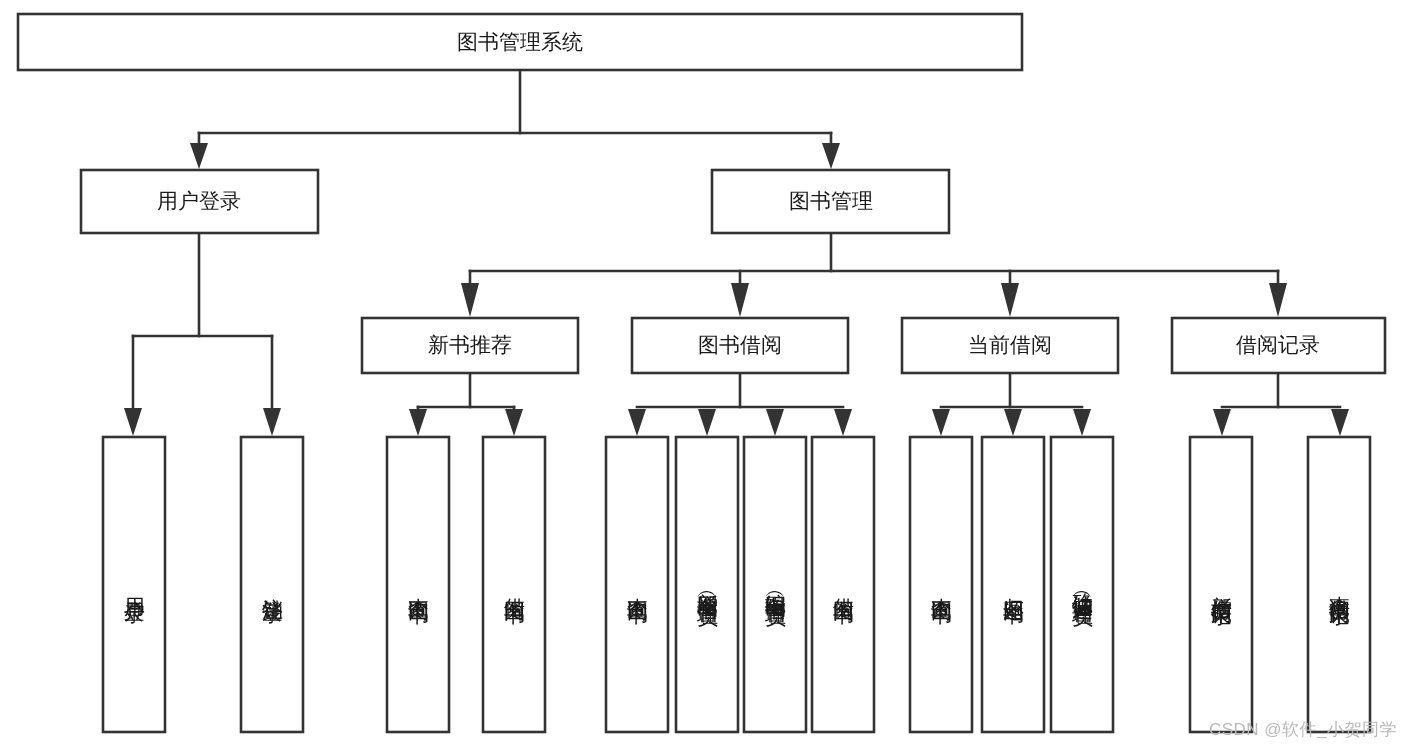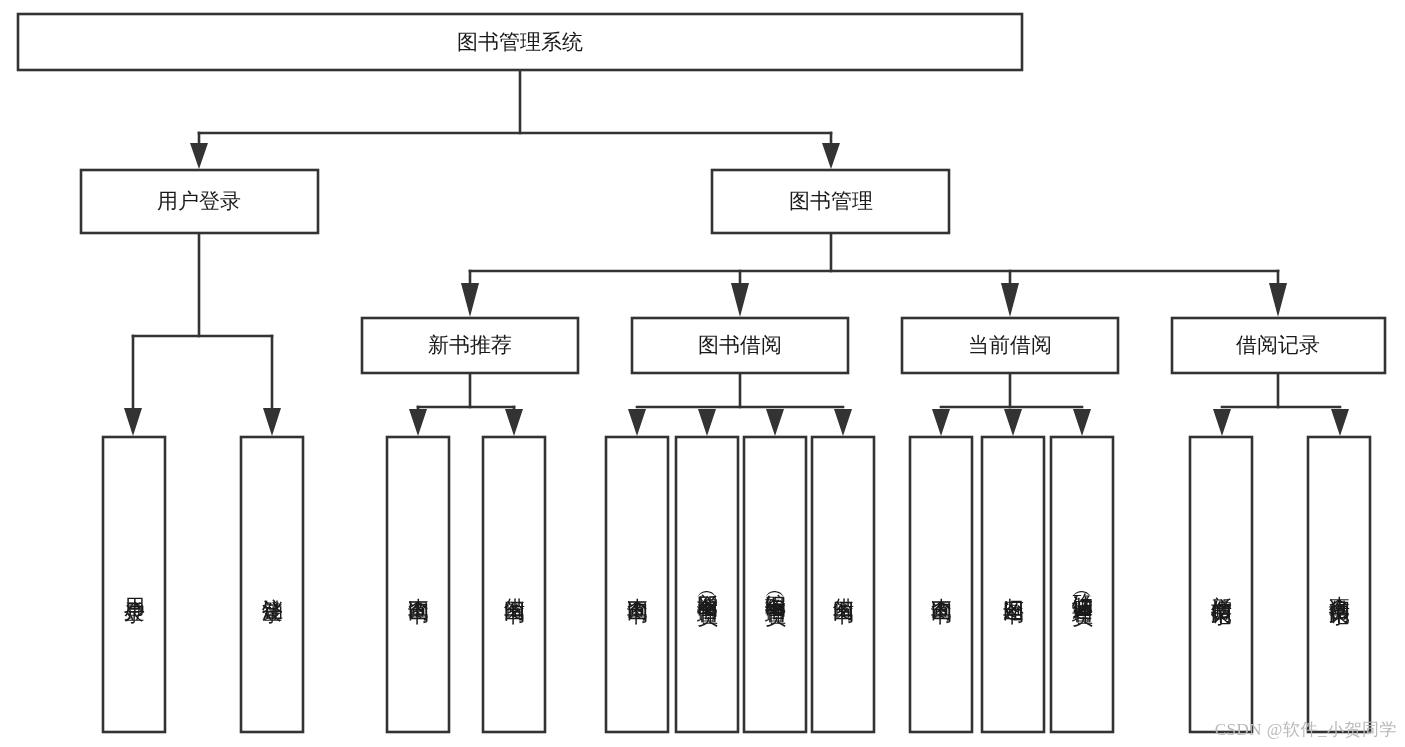--- a/index.html
+++ b/index.html
@@ -62,21 +62,21 @@
     display: flex;
     align-items: center;
     justify-content: center;
     text-align: center;
     pointer-events: none;
   }
   .watermark {
     position: absolute;
     right: 8px;
     bottom: 6px;
-    font-family: Liberation Serif, serif;
+    font-family: Liberation Sans, sans-serif;
     font-size: 17px;
     color: #b9b9b9;
     white-space: nowrap;
     letter-spacing: 0.5px;
   }
 </style>
 </head>
 <body>
 
 <div id="diagram-root">

